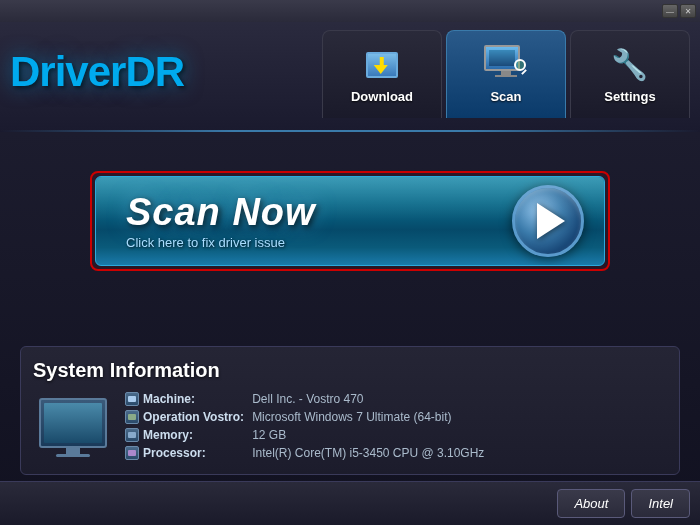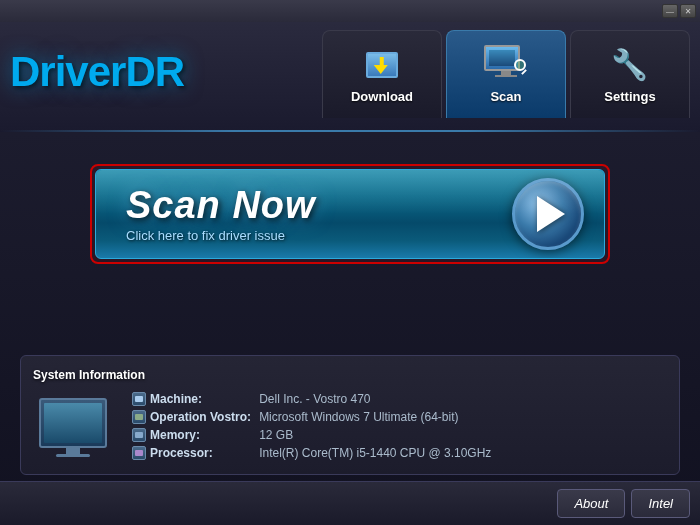--- a/index.html
+++ b/index.html
@@ -132,21 +132,21 @@
     .content-area {
       position: absolute;
       top: 110px; left: 0; right: 0; bottom: 0;
       background: linear-gradient(180deg, #1c1c2e 0%, #111120 100%);
       padding: 20px;
     }
 
     
     .scan-button-container {
       position: relative;
-      margin: 12px auto 0;
+      margin: 19px auto 0;
       width: 520px;
       height: 100px;
       border: 2px solid #cc0000;
       border-radius: 8px;
       padding: 3px;
       background: rgba(200,0,0,0.1);
     }
     .scan-button {
       width: 100%;
       height: 100%;
@@ -214,29 +214,29 @@
     
     .system-info {
       position: absolute;
       bottom: 50px; left: 20px; right: 20px;
       background: linear-gradient(180deg, #252535 0%, #1c1c2c 100%);
       border: 1px solid #3a3a5a;
       border-radius: 6px;
       padding: 12px 16px 12px 12px;
     }
     .system-info-title {
-      font-size: 12px;
+      font-size: 20px;
       font-weight: bold;
       color: white;
       margin-bottom: 10px;
       text-shadow: 0 1px 3px rgba(0,0,0,0.8);
     }
     .system-info-content {
       display: flex;
-      gap: 19px;
+      gap: 12px;
     }
     .computer-icon {
       width: 80px;
       height: 70px;
       flex-shrink: 0;
       display: flex;
       flex-direction: column;
       align-items: center;
       justify-content: center;
     }
@@ -444,21 +444,21 @@
             <span>Memory:</span>
           </div>
           <div class="info-value">12 GB</div>
 
           <div class="info-label">
             <div class="info-icon">
               <div style="width:8px; height:6px; background:#aa88cc; border-radius:1px;"></div>
             </div>
             <span>Processor:</span>
           </div>
-          <div class="info-value">Intel(R) Core(TM) i5-1440 CPU @ 3.10GHz</div>
+          <div class="info-value">Intel(R) Core(TM) i5-3450 CPU @ 3.10GHz</div>
 
         </div>
       </div>
     </div>
 
   </div>
 
   <div class="footer">
     <div class="footer-btn">
       <span>About</span>

